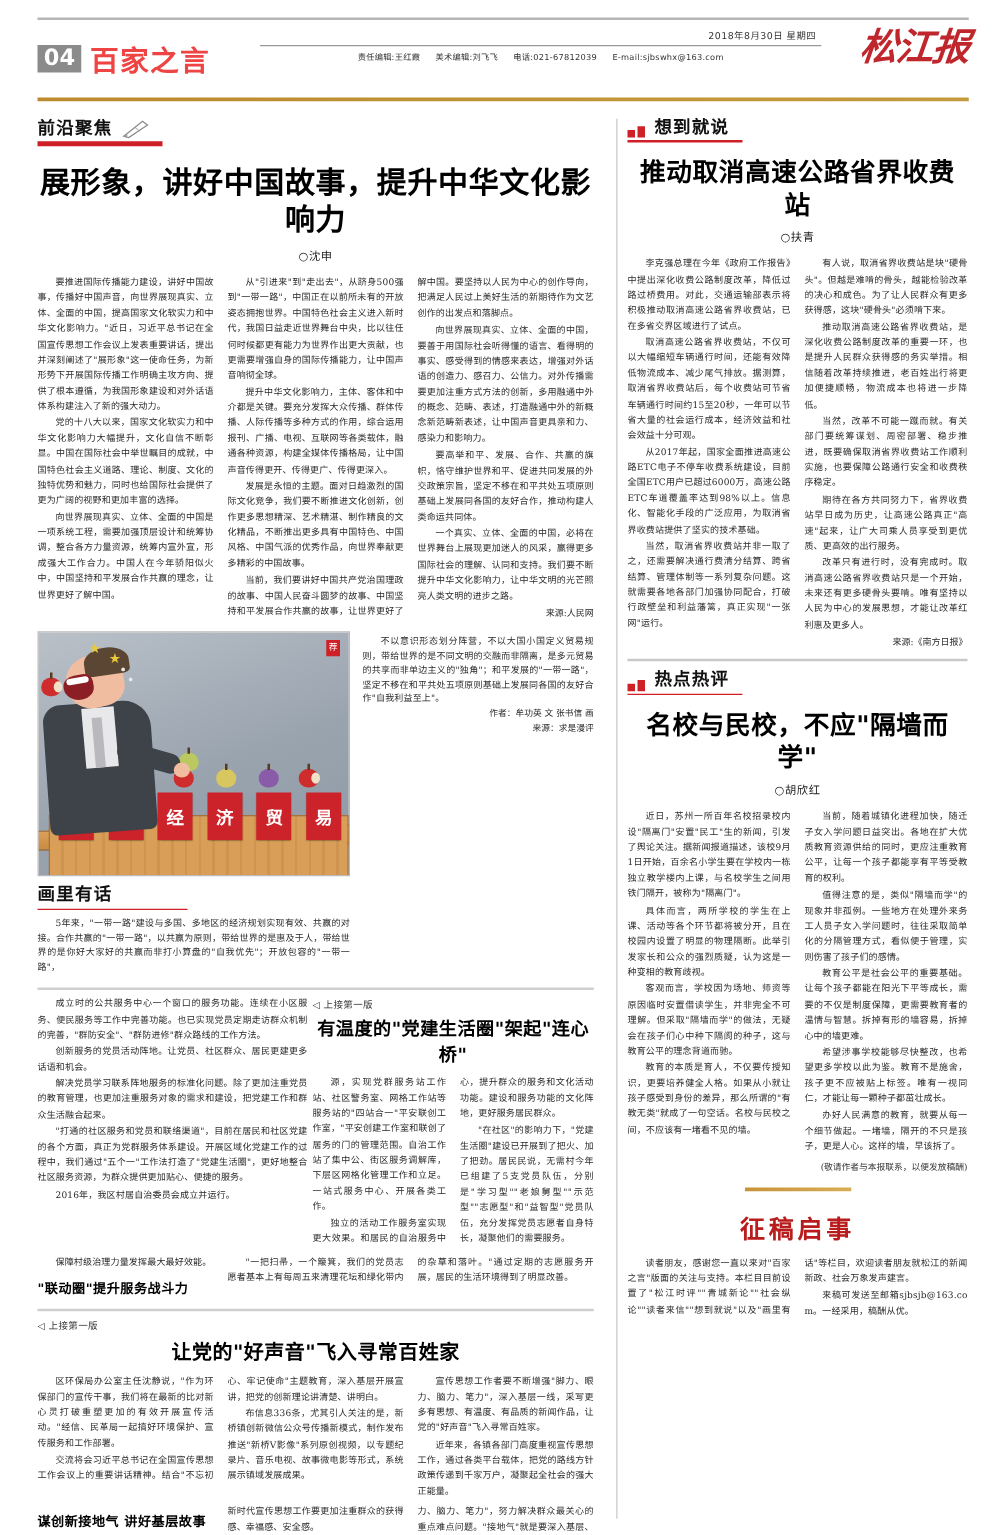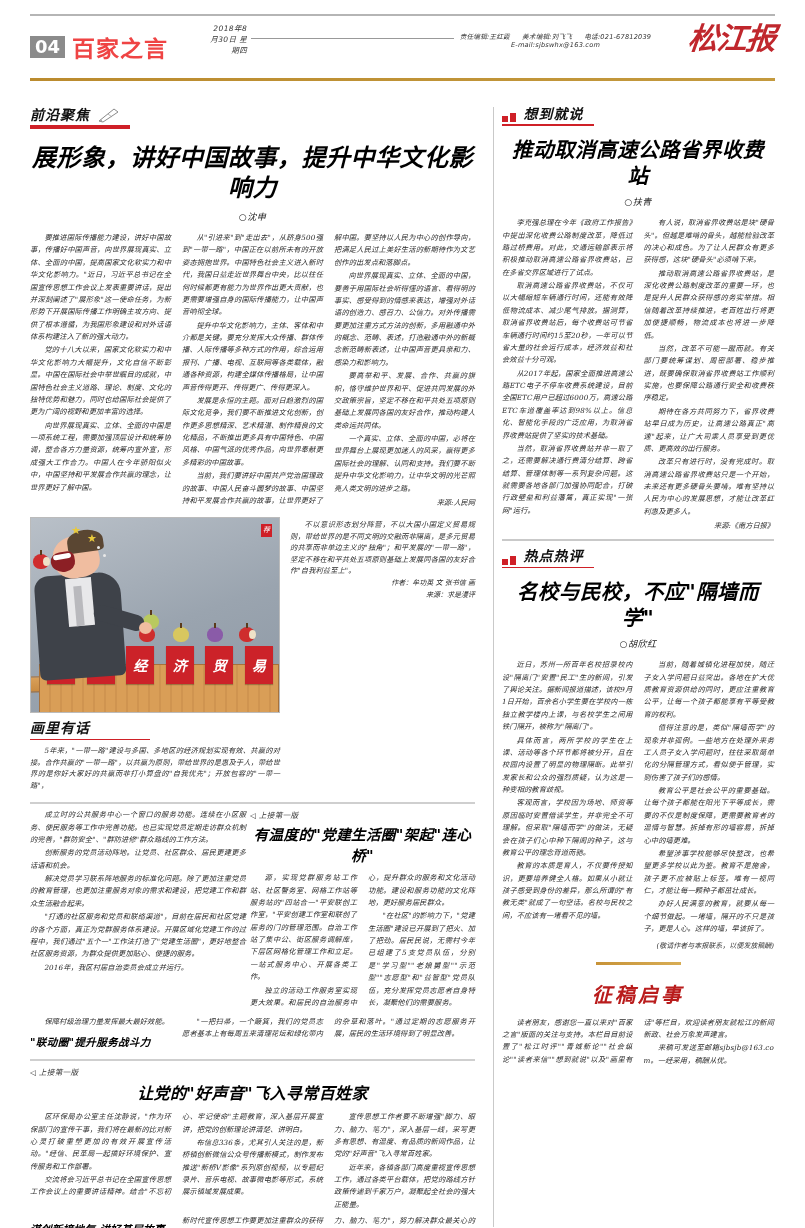--- a/index.html
+++ b/index.html
@@ -51,23 +51,23 @@
     font-size: 23px;
     font-weight: bold;
     letter-spacing: 1px;
     color: #ef4444;
   }
   .masthead-center {
     flex: 1;
     text-align: right;
     padding: 0 10px 0 40px;
     display: flex;
-    align-items: center;
+    flex-direction: column;
+    align-items: flex-end;
     justify-content: flex-start;
-    font-style: italic;
   }
   .issue-date {
     font-size: 7.5px;
     color: #333;
     letter-spacing: .4px;
     margin-bottom: 3px;
     margin-right: 4px;
   }
   .masthead-rule {
     width: 100%;
@@ -102,23 +102,22 @@
   .masthead-bottom-rule {
     height: 3px;
     background: #b8860b;
     background: linear-gradient(to right,#bb8b2e,#c49a3e);
     margin-top: 2px;
   }
 
   
   .body-grid {
     display: flex;
-    margin-top: 26px;
+    margin-top: 14px;
     height: 1120px;
-    font-style: italic;
   }
   .col-left  { width: 455px; padding-right: 10px; position: relative; }
   .col-div   { width: 1px; background: #c9c9c9; margin: 0 8px; flex: 0 0 1px; }
   .col-right { width: 272px; position: relative; }
 
   
   .sec-head {
     display: flex;
     align-items: flex-end;
     gap: 6px;

